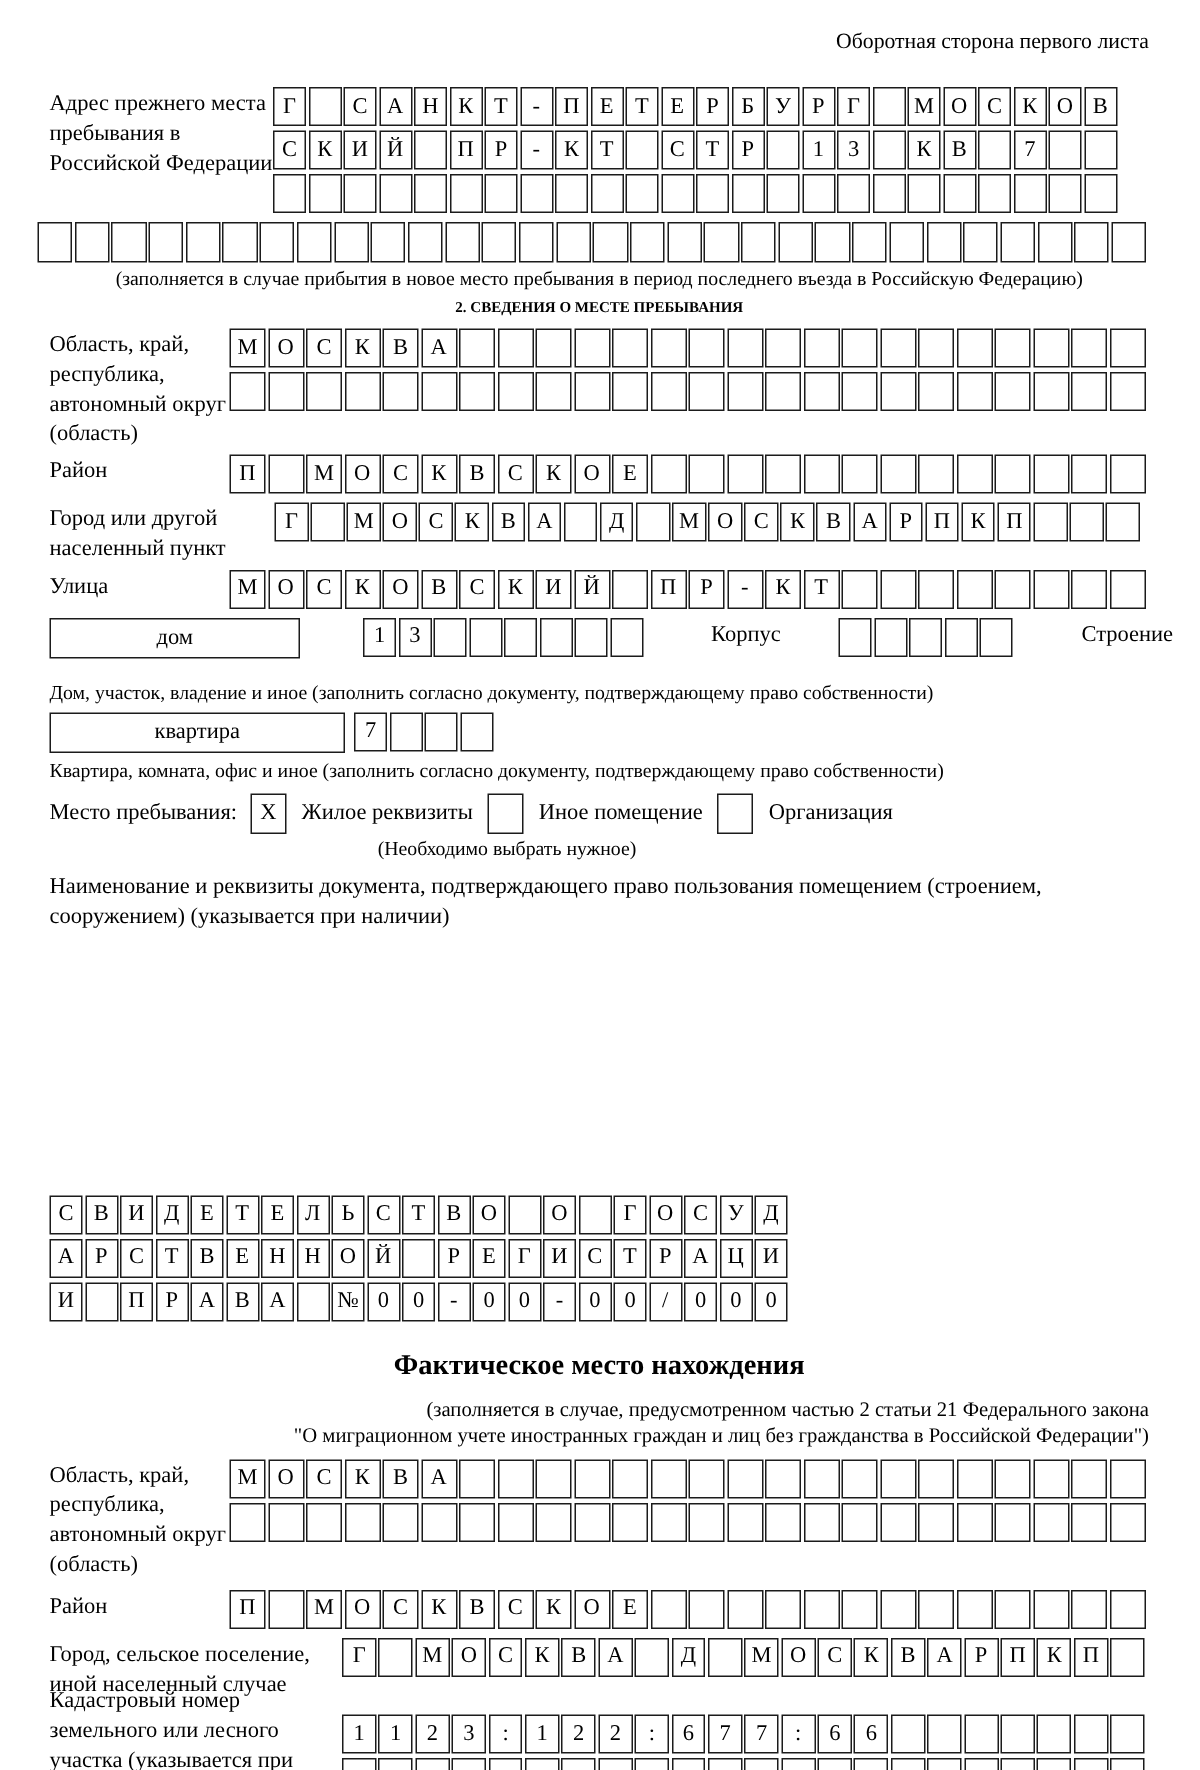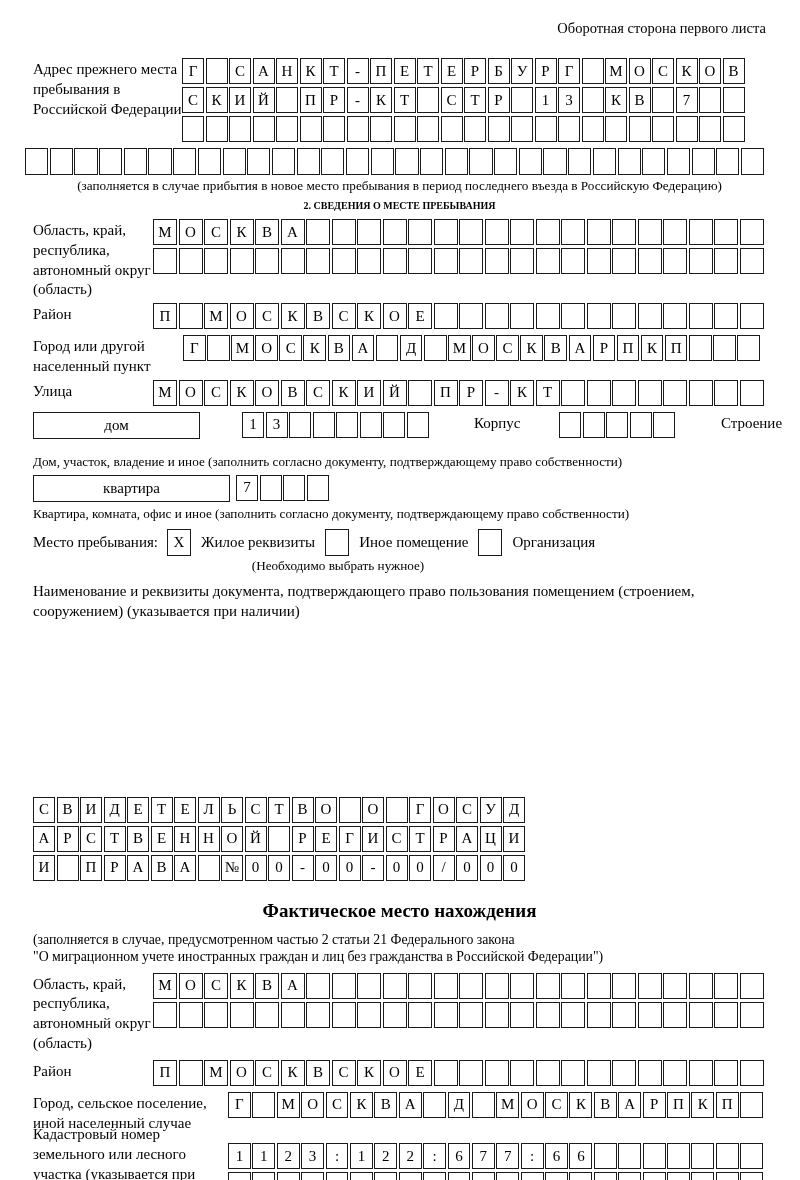--- a/index.html
+++ b/index.html
@@ -58,21 +58,21 @@
   .checkbox {
     width:24px; height:27px; border:1.5px solid #1b1b1b; margin:0 10px;
     display:flex; align-items:center; justify-content:center; font-size:15px;
   }
   .cb1 { margin-left:9px; }
   .hint { font-size:13.2px; width:330px; margin-left:140px; text-align:center; margin-bottom:6px; }
 
   .doc-block { margin-top:4px;flex-direction:column; }
 
   .fact-title { text-align:center; font-weight:bold; font-size:19px; margin:16px 0 9px; }
-  .fact-note { text-align:left; font-size:13.8px; line-height:1.26; }
+  .fact-note { text-align:right; font-size:13.8px; line-height:1.26; }
   .fact-note.last { margin-bottom:7px; }
 
   .mt6 { margin-top:6px; }
   .mt10 { margin-top:10px; }
 
   .stamp-area { margin-top:11px; }
   .stamp-box {
     margin-left:362px; width:357px; height:174px; border:2px solid #000; background:#fff;
   }
 </style>

